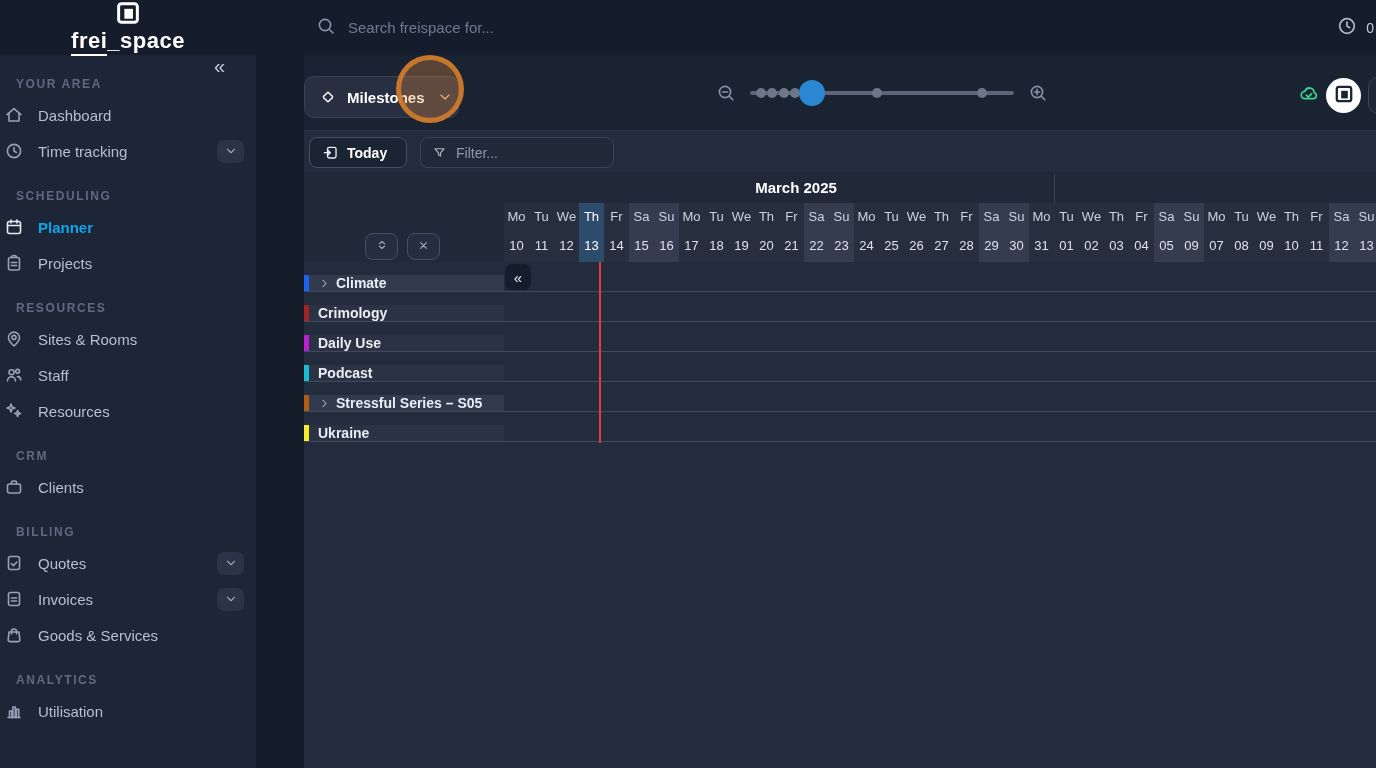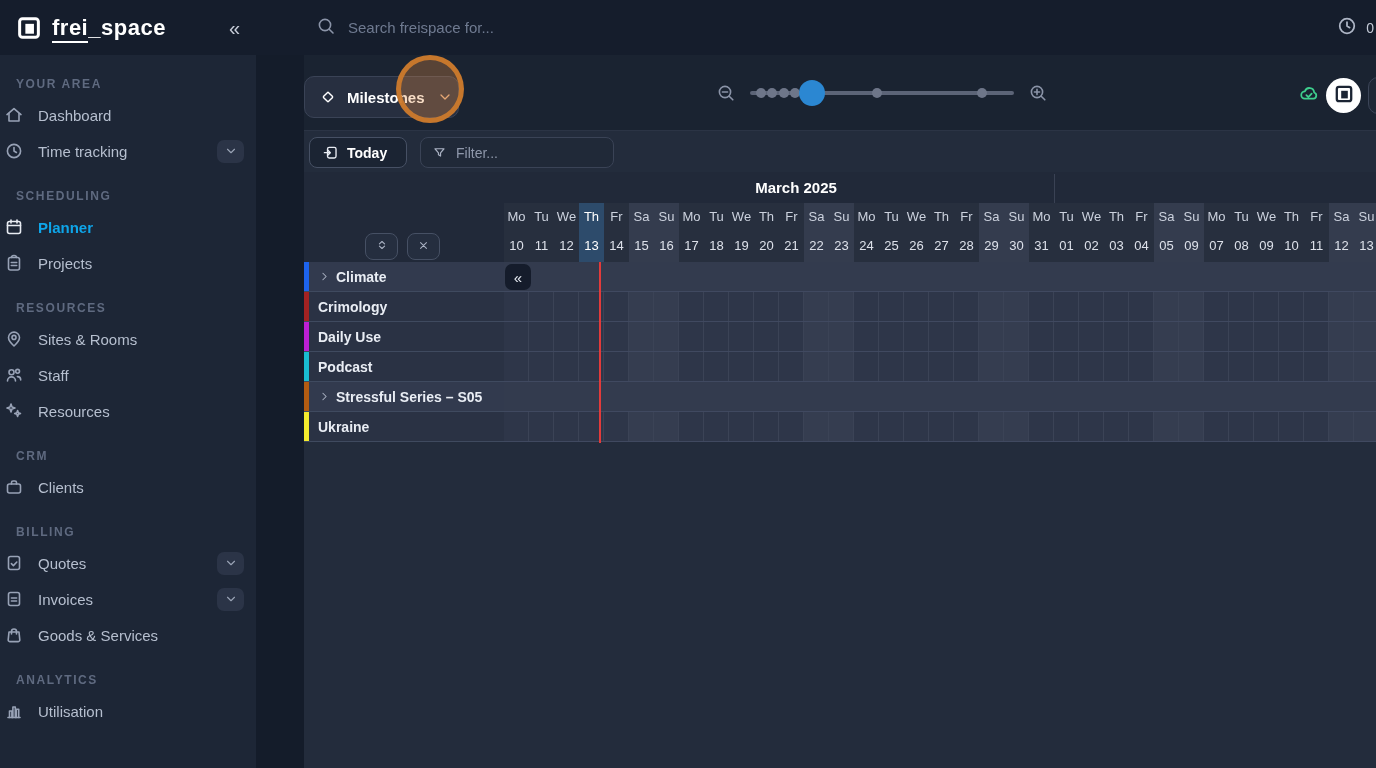--- a/index.html
+++ b/index.html
@@ -14,21 +14,21 @@
   .search-wrap svg { stroke:#8b94a8; }
   .search-input { background:transparent; border:none; outline:none; color:#c9d0dd; font-size:15px; width:420px;
                   font-family:inherit; }
   .search-input::placeholder { color:#6f7a90; }
   .topbar-right { display:flex; align-items:center; gap:8px; margin-right:0px; padding-right:2px; }
   .topbar-right svg { stroke:#aeb6c6; }
   .timer-val { color:#c3cad6; font-size:14px; }
 
   
   .sidebar { position:absolute; left:0; top:0; width:256px; height:768px; background:#1d2636; }
-  .logo-row { height:55px; background:#151d2c; display:flex; align-items:center; padding:0 16px; gap:10px; }
+  .logo-row { height:55px; background:#151d2c; display:flex; align-items:center; padding:0 31px; gap:2px;flex-direction:column; }
   .logo-mark svg { display:block; }
   .logo-text { color:#fff; font-size:22px; font-weight:600; letter-spacing:0.5px; }
   .logo-text .u { border-bottom:2px solid #fff; padding-bottom:1px; }
   .collapse-btn { margin-left:auto; background:none; border:none; color:#c7cdd9; font-size:20px; cursor:pointer; line-height:1; }
   .nav { padding-top:8px; }
   .section { margin-top:12px; }
   .section:first-child { margin-top:6px; }
   .section-label { padding:8px 16px 6px; color:#5f6a80; font-size:12px; font-weight:700; letter-spacing:1.6px; }
   .side-item { height:36px; display:flex; align-items:center; gap:14px; padding:0 12px 0 4px; color:#b6bfcf;
                font-size:15px; cursor:pointer; }
@@ -82,21 +82,21 @@
   .dcell { width:25px; flex:0 0 25px; display:flex; align-items:center; justify-content:center; color:#ccd2de; font-size:13px; }
   .dates .dcell { color:#dde1ea; }
   .dcell.wkend { background:#343c4e; }
   .dcell.today { background:#2d4b6b; color:#ffffff; }
   .corner-btn { position:absolute; top:61px; width:33px; height:27px; background:#252e3f; border:1px solid #465064;
                 border-radius:8px; display:flex; align-items:center; justify-content:center; color:#aab2c3; cursor:pointer; }
   .corner-btn.b1 { left:61px; } .corner-btn.b2 { left:103px; }
 
   
   .rows { position:absolute; left:0; top:207px; width:1072px; height:181px; }
-  .prow { display:flex; height:30px; }
+  .prow { display:flex; height:30px;align-items:flex-end; }
   .rowlabel { width:200px; flex:0 0 200px; display:flex; align-items:center; background:#2a3244;
               border-bottom:1px solid #3f4a5f; color:#e9edf4; font-size:14px; font-weight:600; cursor:pointer; }
   .prow.group .rowlabel { background:#323a4e; }
   .cbar { width:5px; align-self:stretch; flex:0 0 5px; }
   .rl-chev { width:16px; margin-left:9px; color:#aeb6c6; display:flex; }
   .rl-text { margin-left:9px; white-space:nowrap; }
   .prow.group .rl-text { margin-left:2px; }
   .rowgrid { flex:1; display:flex; border-bottom:1px solid #404960; background:#2e3649; }
   .prow.group .rowgrid { background:#333b4e; }
   .gcell { width:25px; flex:0 0 25px; border-right:1px solid #3b4356; }

